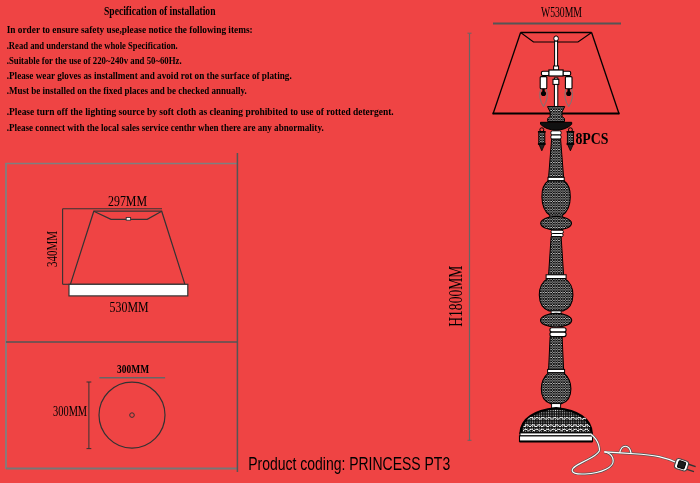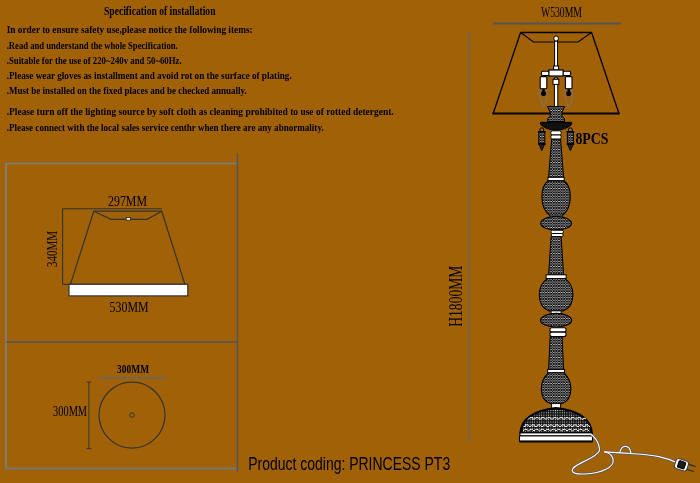--- a/index.html
+++ b/index.html
@@ -1,16 +1,16 @@
 <!DOCTYPE html>
 <html><head>
 <meta charset="utf-8">
 <style>
   html,body{margin:0;padding:0;background:#fff;}
-  #page{position:relative;width:700px;height:483px;background:#a16207;overflow:hidden;}
+  #page{position:relative;width:700px;height:483px;background:#ef4444;overflow:hidden;}
   svg{position:absolute;left:0;top:0;}
   text{font-family:"Liberation Serif",serif;fill:#000;}
   .sans{font-family:"Liberation Sans",sans-serif;}
 </style>
 </head>
 <body>
 <div id="page">
 <svg width="700" height="483" viewBox="0 0 700 483">
 <defs>
   <pattern id="mesh" width="2.6" height="2.6" patternUnits="userSpaceOnUse">

